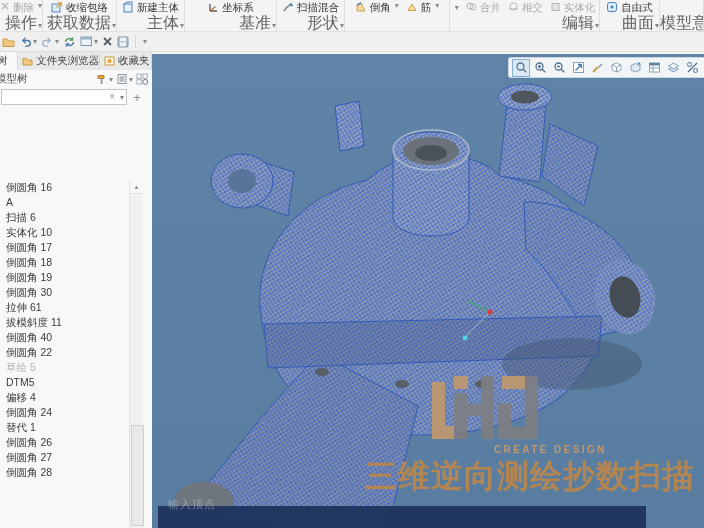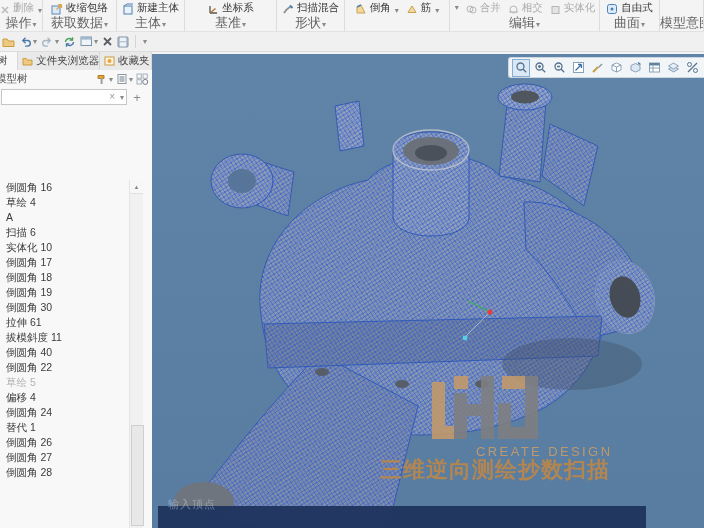--- a/index.html
+++ b/index.html
@@ -2,23 +2,23 @@
 <html><head>
 <meta charset="utf-8">
 <style>
   html,body{margin:0;padding:0}
   body{width:704px;height:528px;overflow:hidden;position:relative;
        font-family:"Liberation Sans","DejaVu Sans",sans-serif;font-size:11px;color:#333;background:#f3f3f3}
   
   .ribbon{position:absolute;top:0;left:0;width:704px;height:31px;background:#f4f4f4;display:flex}
   .rgroup{border-right:1px solid #ddd;display:flex;flex-direction:column;justify-content:space-between;box-sizing:border-box;overflow:hidden}
   .btnrow{display:flex;justify-content:center;align-items:center;gap:7px;height:15px}
-  .rbtn{display:flex;align-items:flex-end;gap:3px;font-size:10.5px;color:#3a3a3a;white-space:nowrap;cursor:default}
+  .rbtn{display:flex;align-items:flex-start;gap:3px;font-size:10.5px;color:#3a3a3a;white-space:nowrap;cursor:default}
   .rbtn.dis{color:#ababab}
-  .glabel{font-size:13px;color:#646464;text-align:center;height:15px;line-height:13px;white-space:nowrap}
+  .glabel{font-size:16px;color:#646464;text-align:right;height:15px;line-height:13px;white-space:nowrap}
   .caret::after{content:"▾";font-size:8px;color:#8a8a8a;margin-left:1px}
   .icon{display:inline-flex;align-items:center;justify-content:center}
   
   .qat{position:absolute;top:31px;left:0;width:704px;height:21px;background:#f0f0f0;border-top:1px solid #e2e2e2;
        border-bottom:1px solid #dcdcdc;display:flex;align-items:center;padding-left:2px;gap:4px;box-sizing:border-box}
   .qsep{width:1px;height:13px;background:#d5d5d5;margin:0 2px}
   
   .tabs{position:absolute;top:52px;left:0;width:152px;height:18px;background:#e9e9e9;display:flex;align-items:stretch}
   .tab{display:flex;align-items:center;gap:3px;padding:0 4px;font-size:10.5px;color:#444;
        border-right:1px solid #d8d8d8;white-space:nowrap;overflow:hidden}
@@ -42,22 +42,22 @@
   
   .canvas{position:absolute;left:152px;top:54px;width:552px;height:474px;overflow:hidden;background:#5d81a4}
   .gtoolbar{position:absolute;top:3px;right:0;height:21px;background:#f2f5f8;border:1px solid #ccd6e0;border-right:none;
             border-radius:3px 0 0 3px;display:flex;align-items:center;gap:1px;padding:0 3px;box-sizing:border-box}
   .gicon{width:16px;height:16px;display:flex;align-items:center;justify-content:center;border:1px solid transparent}
   .gicon.sel{background:#dbe9f7;border:1px solid #86aed2}
   .hint{position:absolute;left:16px;bottom:16px;font-size:11px;color:rgba(235,240,245,.35);letter-spacing:1px}
   
   .wm{position:absolute;left:0;top:0;width:100%;height:100%;pointer-events:none}
   .wm-logo{position:absolute;left:278px;top:316px}
-  .wm-tag{position:absolute;left:324px;top:390px;font-size:13px;font-weight:normal;color:rgba(196,154,106,.95);letter-spacing:2.4px;white-space:nowrap}
-  .wm-cn{position:absolute;left:228px;top:401px;font-size:22px;font-weight:bold;color:rgba(183,134,77,.95);letter-spacing:1px;white-space:nowrap}
+  .wm-tag{position:absolute;left:342px;top:390px;font-size:10px;font-weight:bold;color:rgba(196,154,106,.95);letter-spacing:2.4px;white-space:nowrap}
+  .wm-cn{position:absolute;left:213px;top:401px;font-size:32px;font-weight:bold;color:rgba(183,134,77,.95);letter-spacing:1px;white-space:nowrap}
 </style>
 </head>
 <body>
 
 <div class="ribbon">
   <div class="rgroup" style="width:43px">
     <div class="btnrow">
       <span class="rbtn dis caret">
         <span class="icon">
             <svg width="10" height="10">
@@ -297,33 +297,33 @@
   </div>
   <div class="searchrow">
     <span class="sinput">
       <span class="sclear">×</span>
       <span class="icon caret"></span>
     </span>
     <span class="sexpand">+</span>
   </div>
   <div class="tree">
       <div class="titem">倒圆角 16</div>
-      <div class="titem">草绘 4</div>
       <div class="titem">A</div>
       <div class="titem">扫描 6</div>
       <div class="titem">实体化 10</div>
       <div class="titem">倒圆角 17</div>
       <div class="titem">倒圆角 18</div>
       <div class="titem">倒圆角 19</div>
       <div class="titem">倒圆角 30</div>
       <div class="titem">拉伸 61</div>
       <div class="titem">拔模斜度 11</div>
       <div class="titem">倒圆角 40</div>
       <div class="titem">倒圆角 22</div>
       <div class="titem muted">草绘 5</div>
+      <div class="titem">DTM5</div>
       <div class="titem">偏移 4</div>
       <div class="titem">倒圆角 24</div>
       <div class="titem">替代 1</div>
       <div class="titem">倒圆角 26</div>
       <div class="titem">倒圆角 27</div>
       <div class="titem">倒圆角 28</div>
     </div>
   <div class="vscroll">
     <div class="sb-up">▲</div>
     <div class="sb-thumb"></div>

